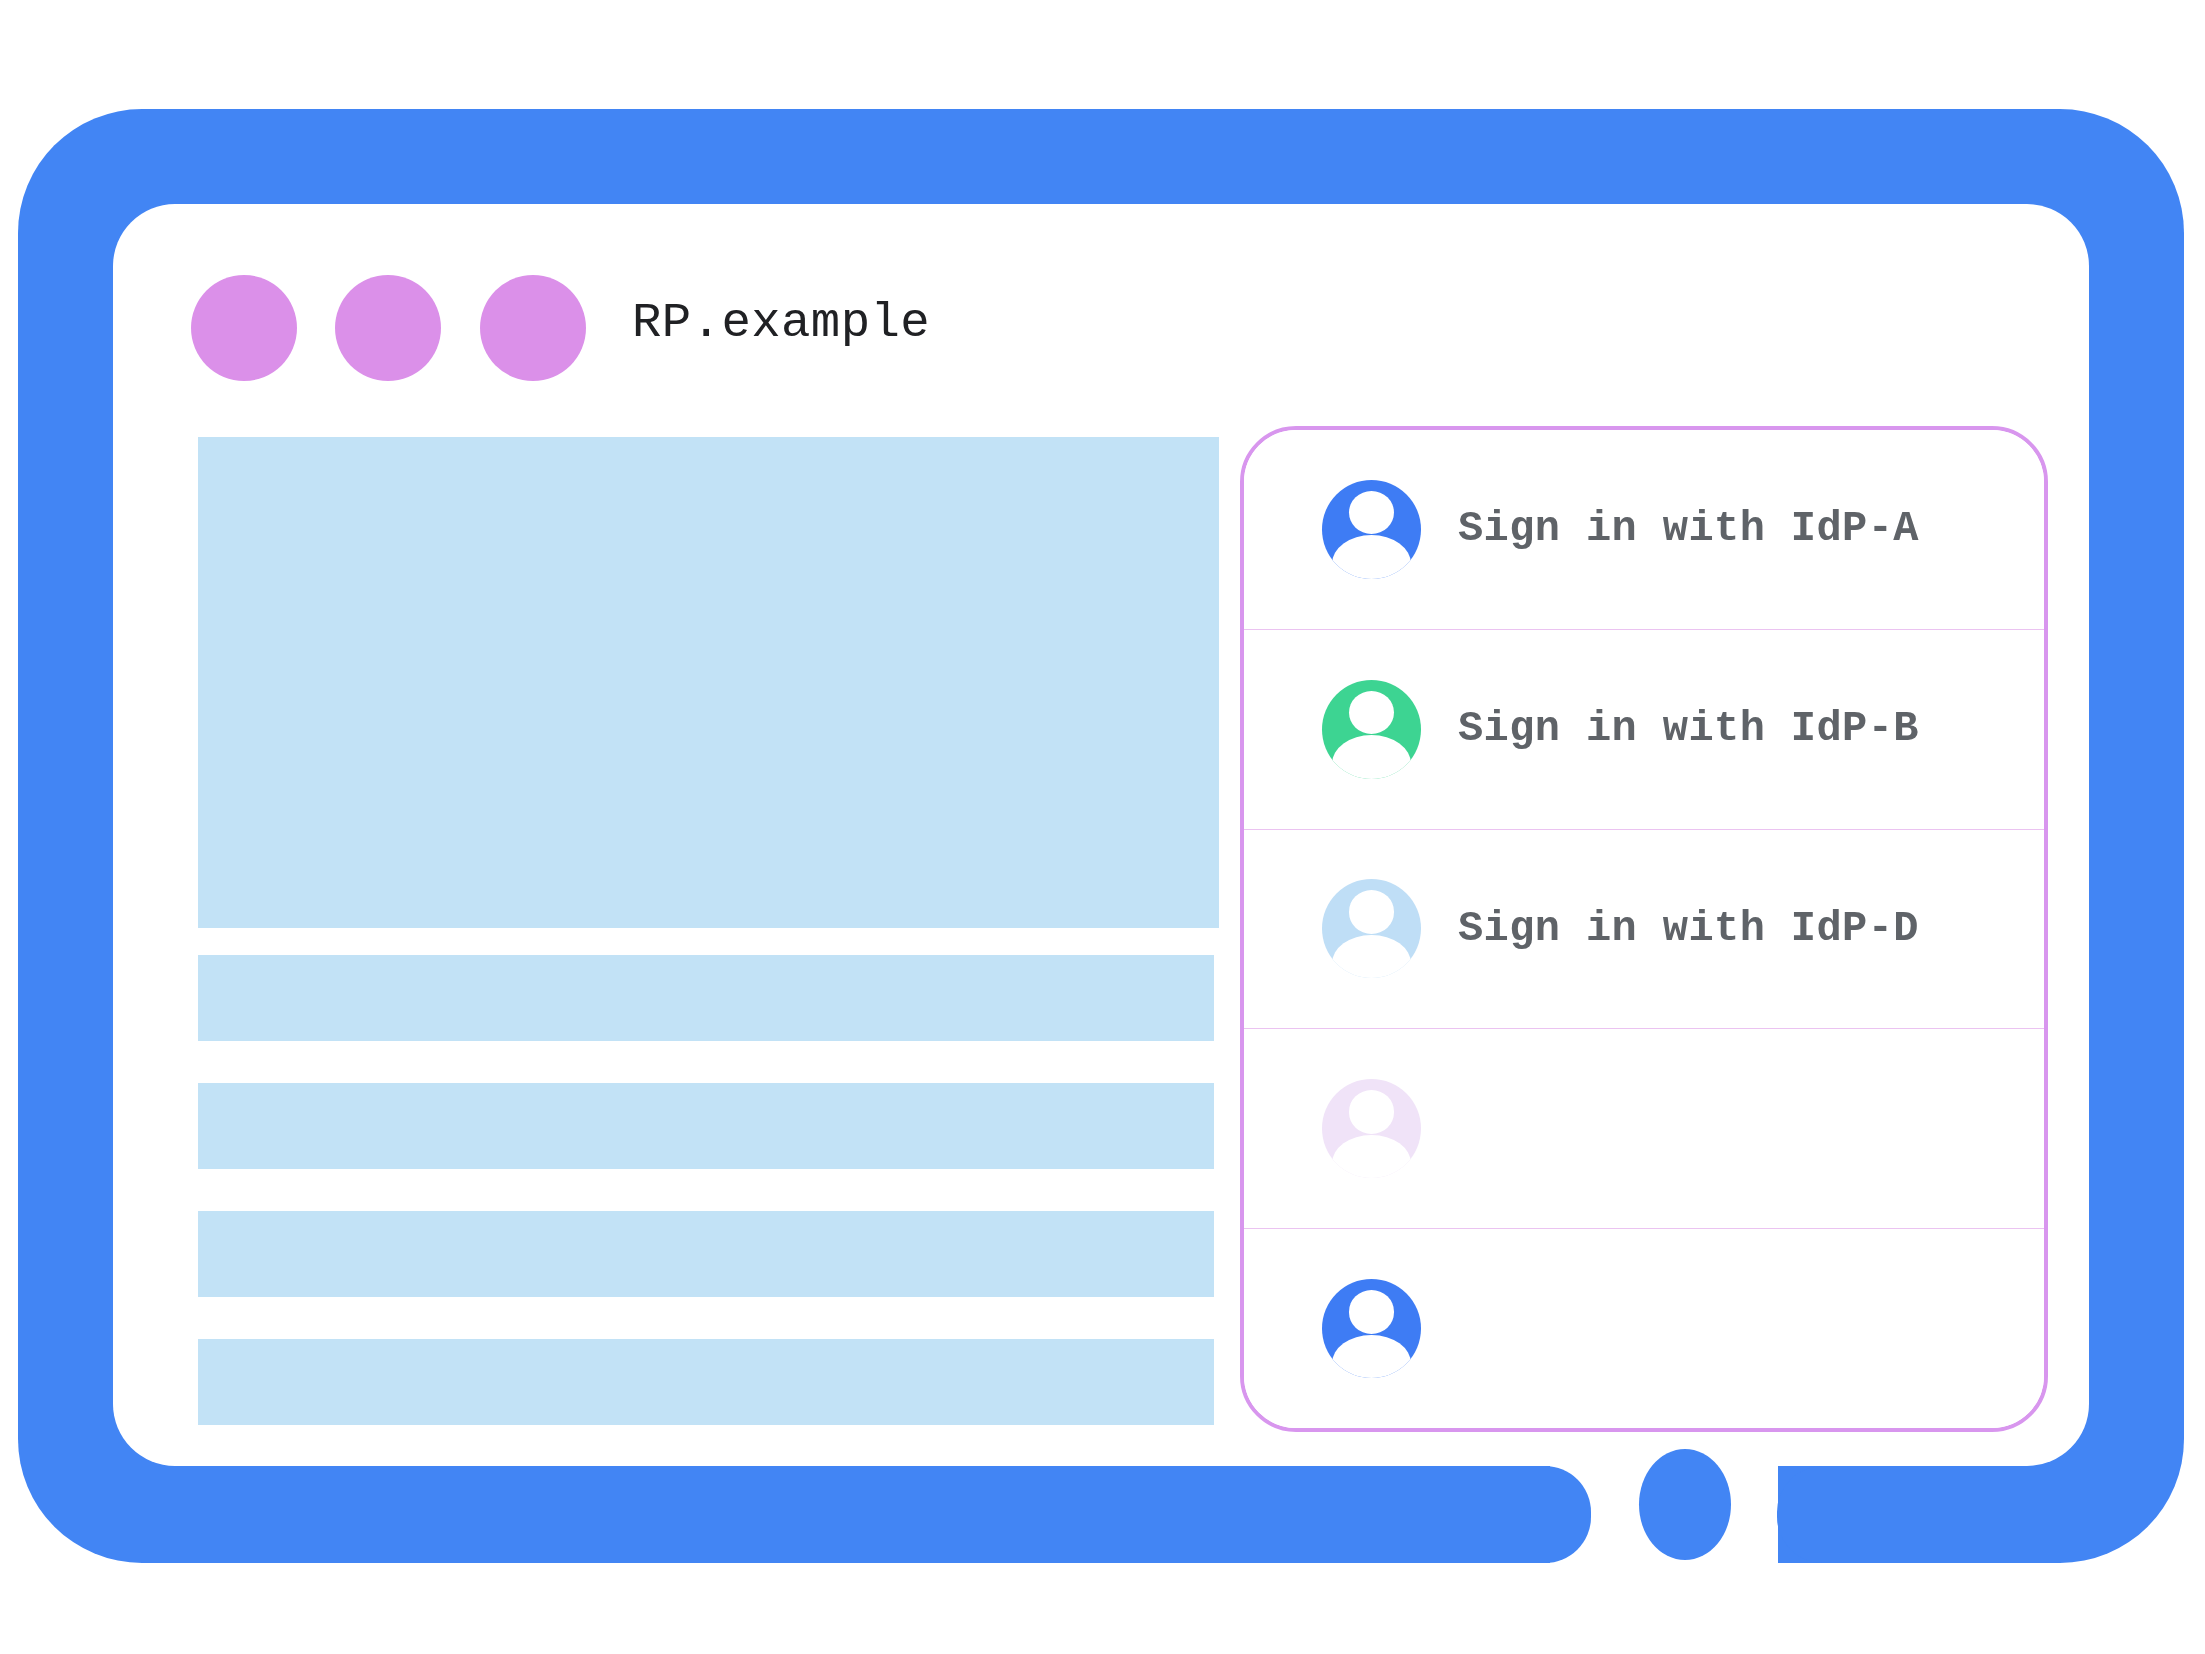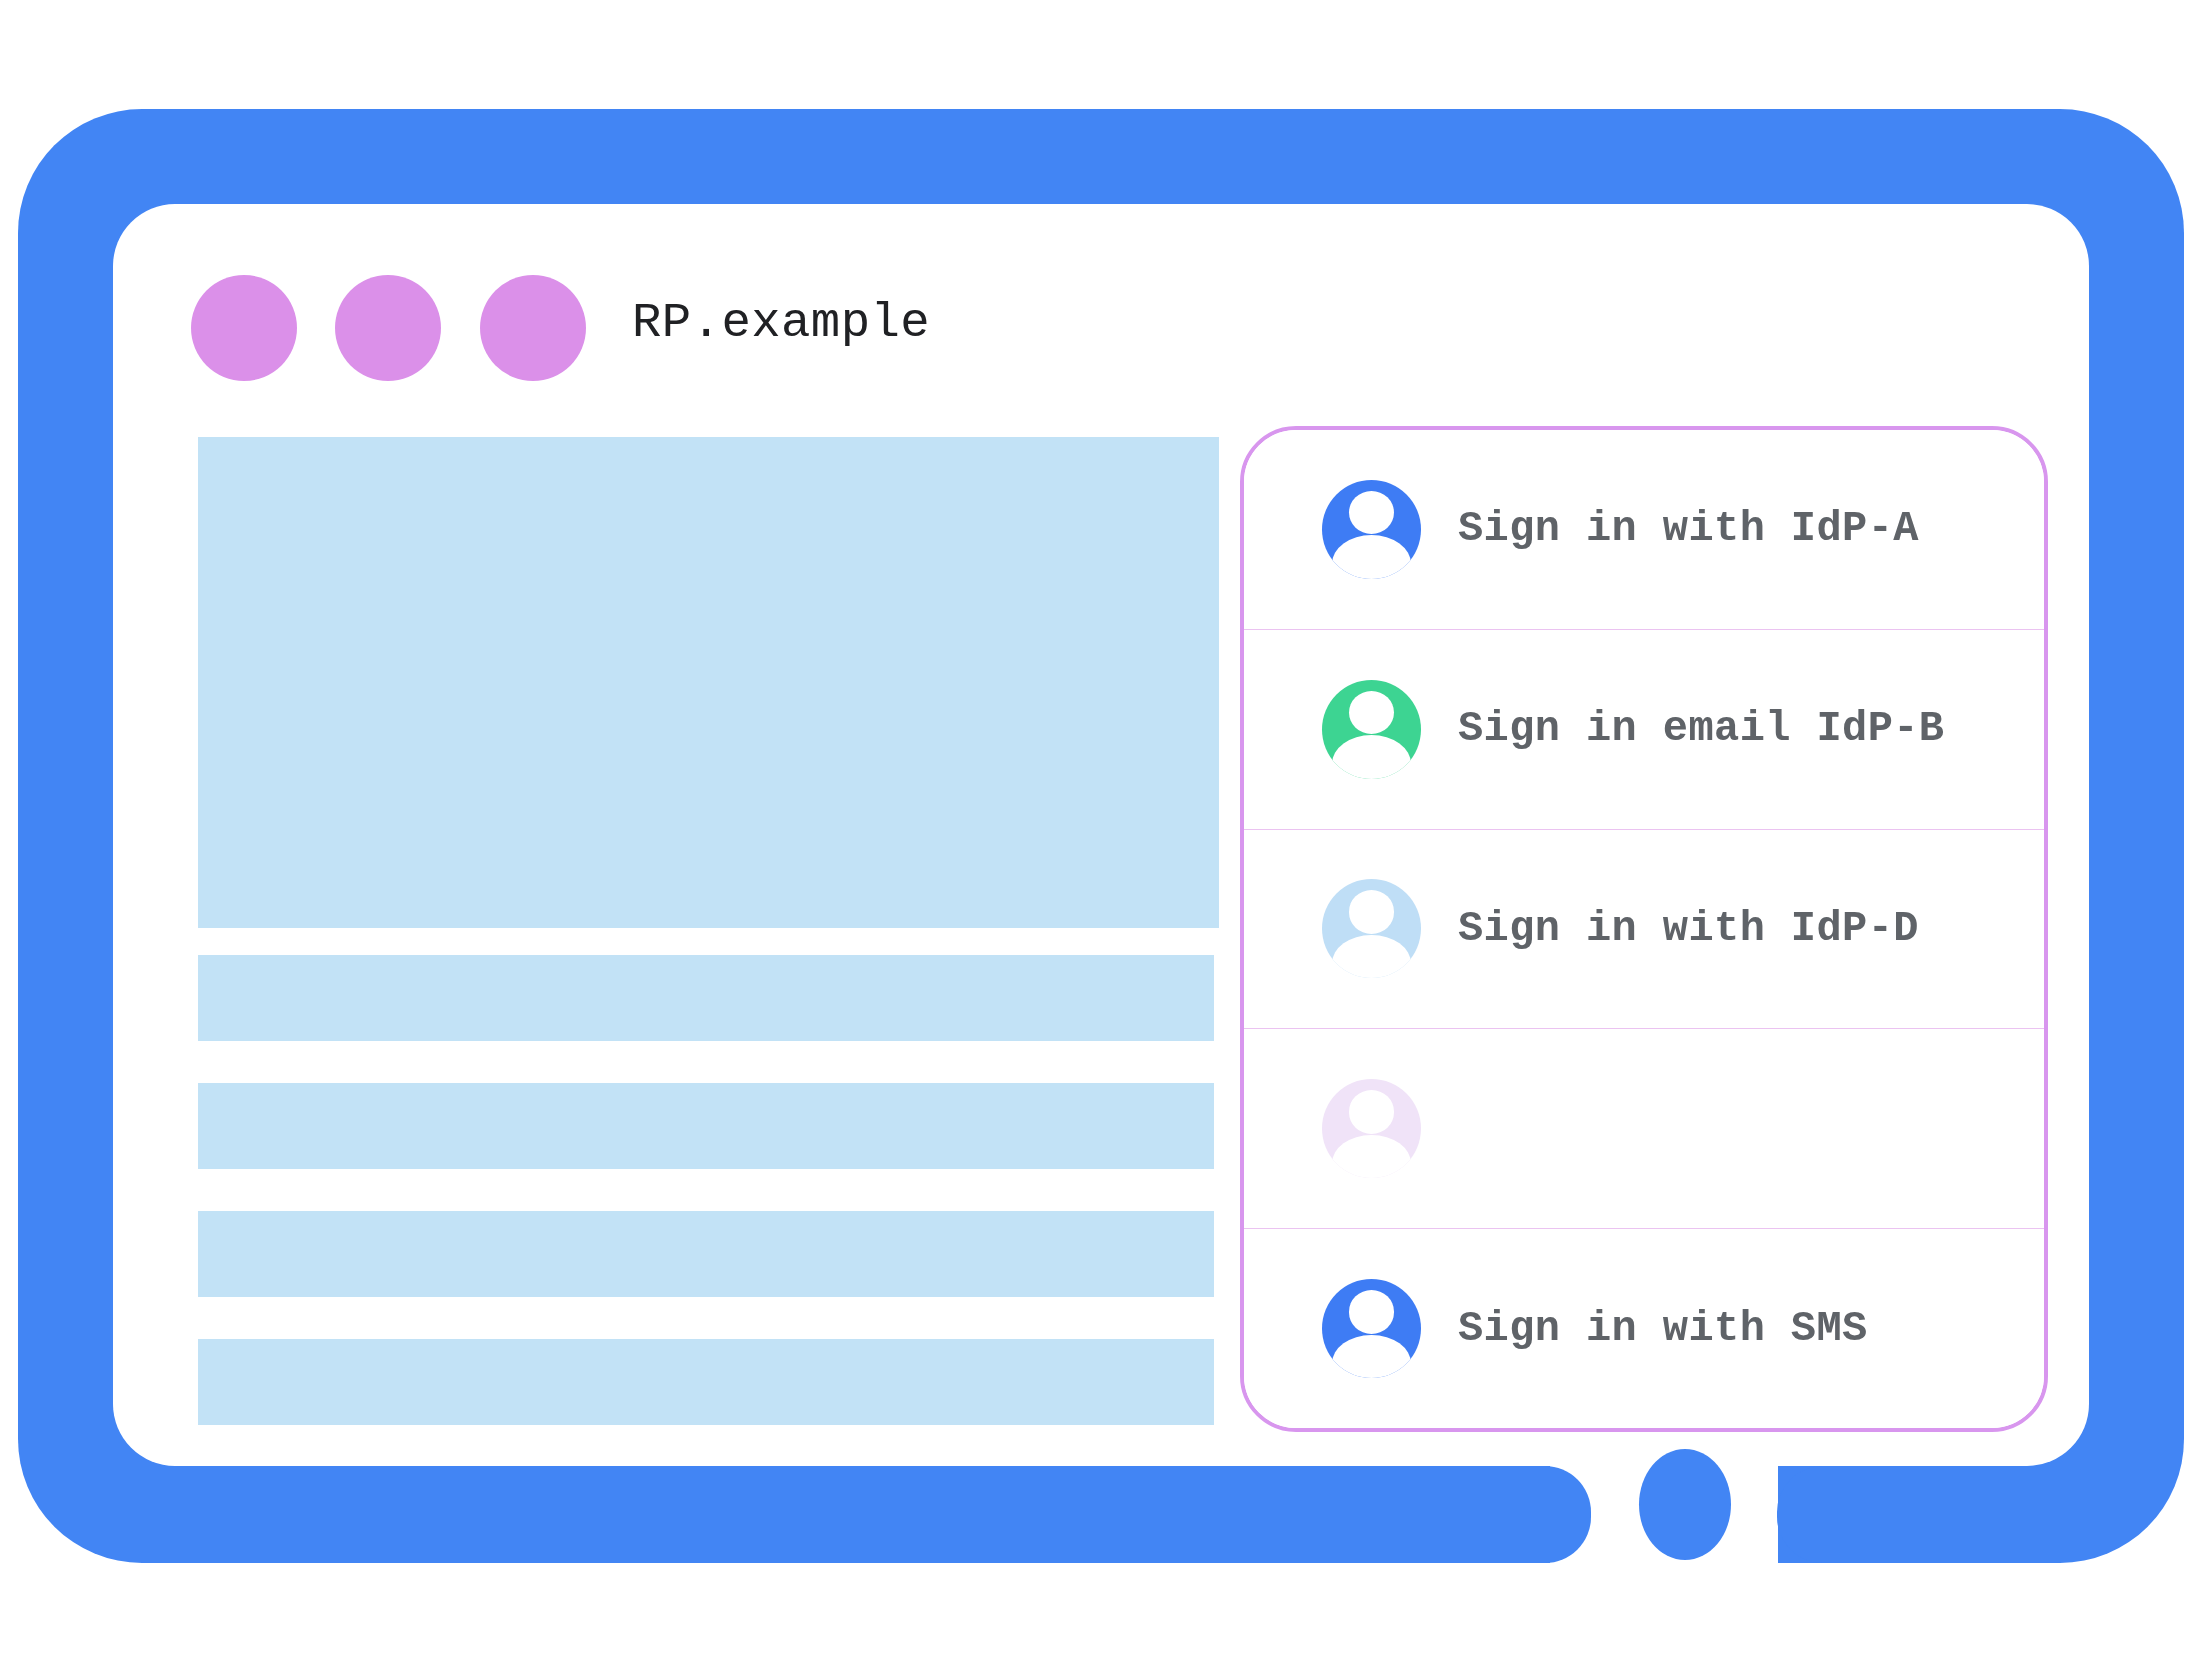--- a/index.html
+++ b/index.html
@@ -107,21 +107,21 @@
       <span class="body"></span>
     </span>
     <span class="label">Sign in with IdP-A</span>
   </div>
 
   <div class="row">
     <span class="avatar" style="background-color: rgb(61, 212, 146);">
       <span class="head"></span>
       <span class="body"></span>
     </span>
-    <span class="label">Sign in email IdP-B</span>
+    <span class="label">Sign in with IdP-B</span>
   </div>
 
 
   <div class="row">
     <span class="avatar" style="background-color: rgb(191, 222, 246);">
       <span class="head"></span>
       <span class="body"></span>
     </span>
     <span class="label">Sign in with IdP-D</span>
   </div>
@@ -132,18 +132,17 @@
       <span class="head"></span>
       <span class="body"></span>
     </span>
   </div>
 
   <div class="row">
     <span class="avatar" style="background-color: rgb(62, 124, 244);">
       <span class="head"></span>
       <span class="body"></span>
     </span>
-    <span class="label">Sign in with SMS</span>
   </div>
 </div>
 
 </div>
 
 
 </body></html>

